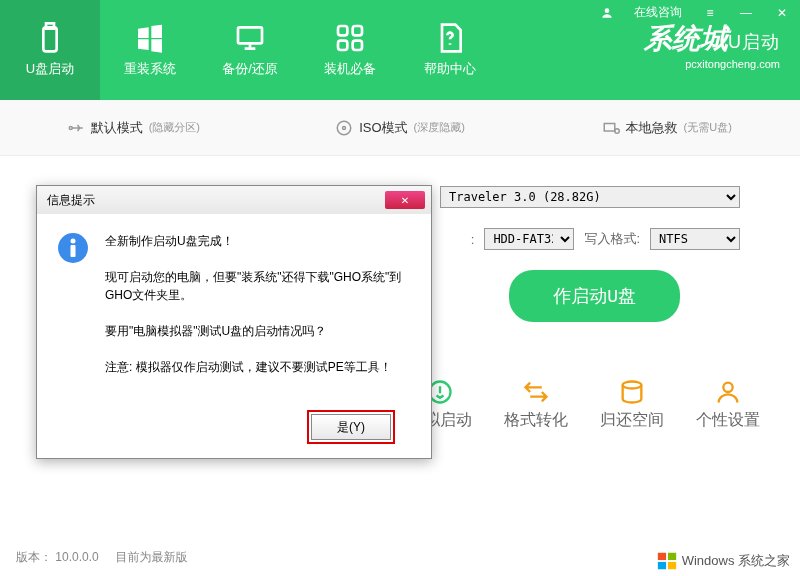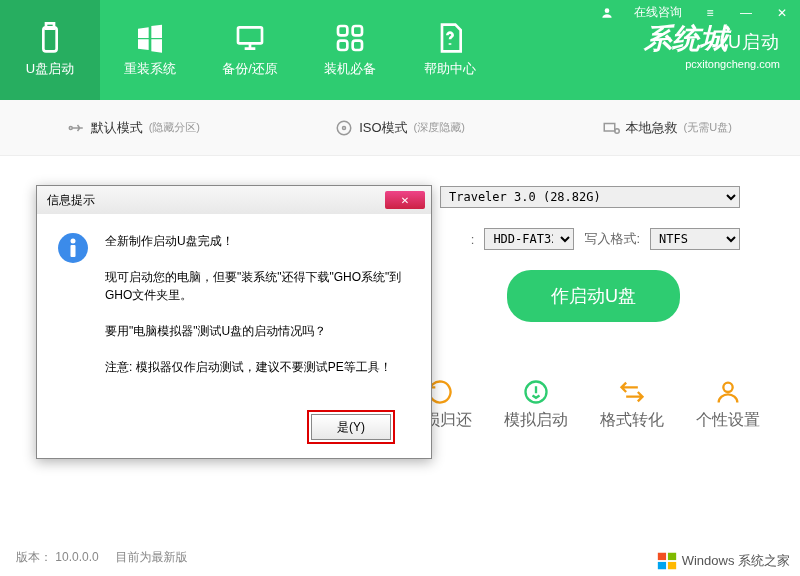--- a/index.html
+++ b/index.html
@@ -162,21 +162,21 @@
 <div class="main">
   <div class="form-row" style="justify-content:flex-end;">
     <select class="sel-wide"><option>Traveler 3.0 (28.82G)</option></select>
   </div>
   <div class="form-row" style="justify-content:flex-end;">
     <span class="lbl">:</span>
     <select class="sel-narrow"><option>HDD-FAT32</option></select>
     <span class="lbl">写入格式:</span>
     <select class="sel-narrow"><option>NTFS</option></select>
   </div>
-  <button class="create-btn" style="margin-left:auto;margin-right:60px;">作启动U盘</button>
+  <button class="create-btn" style="margin-left:auto;margin-right:60px;font-family:Liberation Mono, monospace;">作启动U盘</button>
 </div>
 
 <div class="toolbar">
   <div class="tool">
     <span>
         <svg class="tool-icon" viewBox="0 0 24 24" fill="none" stroke="#f39c12" stroke-width="2">
           <path d="M3 12a9 9 0 1 0 3-6.7L3 8"></path>
           <path d="M3 3v5h5"></path>
         </svg>
       </span>
@@ -191,20 +191,29 @@
       </span>
     <span>模拟启动</span>
   </div>
   <div class="tool">
     <span>
         <svg class="tool-icon" viewBox="0 0 24 24" fill="none" stroke="#f39c12" stroke-width="2">
           <path d="M7 4l-4 4 4 4M3 8h14M17 12l4 4-4 4M21 16H7"></path>
         </svg>
       </span>
     <span>格式转化</span>
+  </div>
+  <div class="tool">
+    <span>
+        <svg class="tool-icon" viewBox="0 0 24 24" fill="none" stroke="#f39c12" stroke-width="2">
+          <ellipse cx="12" cy="6" rx="8" ry="3"></ellipse>
+          <path d="M4 6v12c0 1.7 3.6 3 8 3s8-1.3 8-3V6"></path>
+        </svg>
+      </span>
+    <span>归还空间</span>
   </div>
   <div class="tool">
     <span>
         <svg class="tool-icon" viewBox="0 0 24 24" fill="none" stroke="#f39c12" stroke-width="2">
           <circle cx="12" cy="8" r="4"></circle>
           <path d="M4 21c0-4 4-7 8-7s8 3 8 7"></path>
         </svg>
       </span>
     <span>个性设置</span>
   </div>

